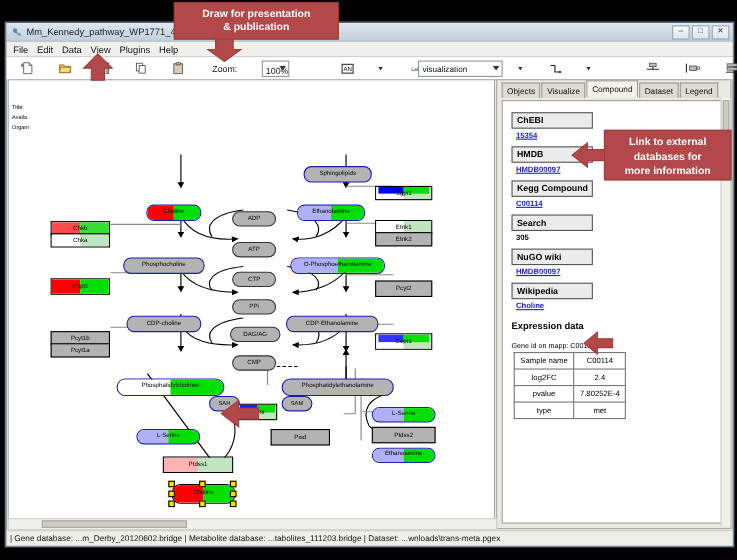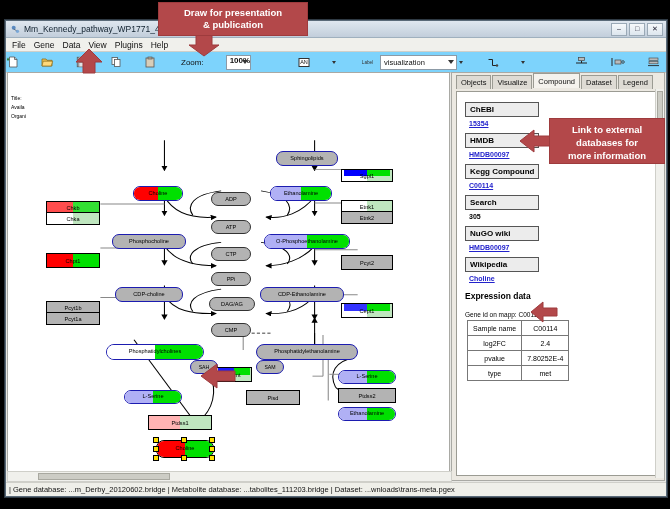--- a/index.html
+++ b/index.html
@@ -14,28 +14,28 @@
   .tb-icon svg{display:block}
   .titletext{font-size:8.5px;white-space:nowrap;overflow:hidden;}
   .titlebtns{margin-left:auto;display:flex;gap:2px;}
   .tbtn{width:14px;height:11px;border:1px solid #9aa9b6;background:linear-gradient(#f6f9fb,#dde6ee);
         font-size:7px;line-height:10px;text-align:center;color:#223;}
 
   .menubar{height:13px;background:#f0f0ec;border-bottom:1px solid #cfcfc9;display:flex;align-items:center;
            padding-left:6px;gap:8px;font-size:8.5px;color:#111;}
   .menubar span{cursor:default;}
 
-  .toolbar{height:20px;background:#7dd3fc;border-bottom:1px solid #c8c8c2;display:flex;align-items:center;
-           padding-left:0;gap:20px;position:relative;}
+  .toolbar{height:20px;background:#ffffff;border-bottom:1px solid #c8c8c2;display:flex;align-items:center;
+           padding-left:12px;gap:20px;position:relative;}
   .tbi{width:15px;height:15px;display:flex;align-items:center;justify-content:center;border:1px solid transparent;}
   .tbi svg{display:block}
   .tsep{width:1px;height:14px;background:#c0c0bb;margin:0 3px;}
   .zoomlbl{font-size:8px;color:#111;margin:0 2px 0 4px;}
   .zoomsel{width:62px;height:13px;border:1px solid #8c9aa6;background:#fff;font-size:8px;
-           display:flex;align-items:flex-start;padding-left:3px;position:relative;color:#111;font-weight:bold;}
+           display:flex;align-items:flex-end;padding-left:3px;position:relative;color:#111;}
   .zoomsel .arr{position:absolute;right:2px;top:4px;width:0;height:0;border-left:3px solid transparent;
                border-right:3px solid transparent;border-top:4px solid #333;}
   .ddarr{width:0;height:0;border-left:2.5px solid transparent;border-right:2.5px solid transparent;
          border-top:3.5px solid #333;margin:0 3px 0 1px;}
   .vizsel{position:absolute;right:209px;top:3px;width:72px;height:13px;border:1px solid #8c9aa6;background:#fff;
           font-size:7.5px;display:flex;align-items:center;padding-left:3px;color:#111;}
   .vizsel .arr{position:absolute;right:2px;top:4px;width:0;height:0;border-left:3px solid transparent;
                border-right:3px solid transparent;border-top:4px solid #333;}
 
   .body{position:absolute;left:0;top:50px;right:0;bottom:14px;display:flex;}
@@ -104,21 +104,21 @@
       <span class="titletext">Mm_Kennedy_pathway_WP1771_45176.gpml</span>
       <span class="titlebtns">
         <span class="tbtn">–</span>
         <span class="tbtn">□</span>
         <span class="tbtn">✕</span>
       </span>
     </div>
 
     <div class="menubar">
       <span>File</span>
-      <span>Gene</span>
+      <span>Edit</span>
       <span>Data</span>
       <span>View</span>
       <span>Plugins</span>
       <span>Help</span>
     </div>
 
     <div class="toolbar">
       <span class="tbi">
         <svg width="12" height="12" viewBox="0 0 12 12">
             <path d="M2.5 1h5l2.5 2.5V11h-7.5z" fill="#fff" stroke="#555" stroke-width="0.8"></path>

